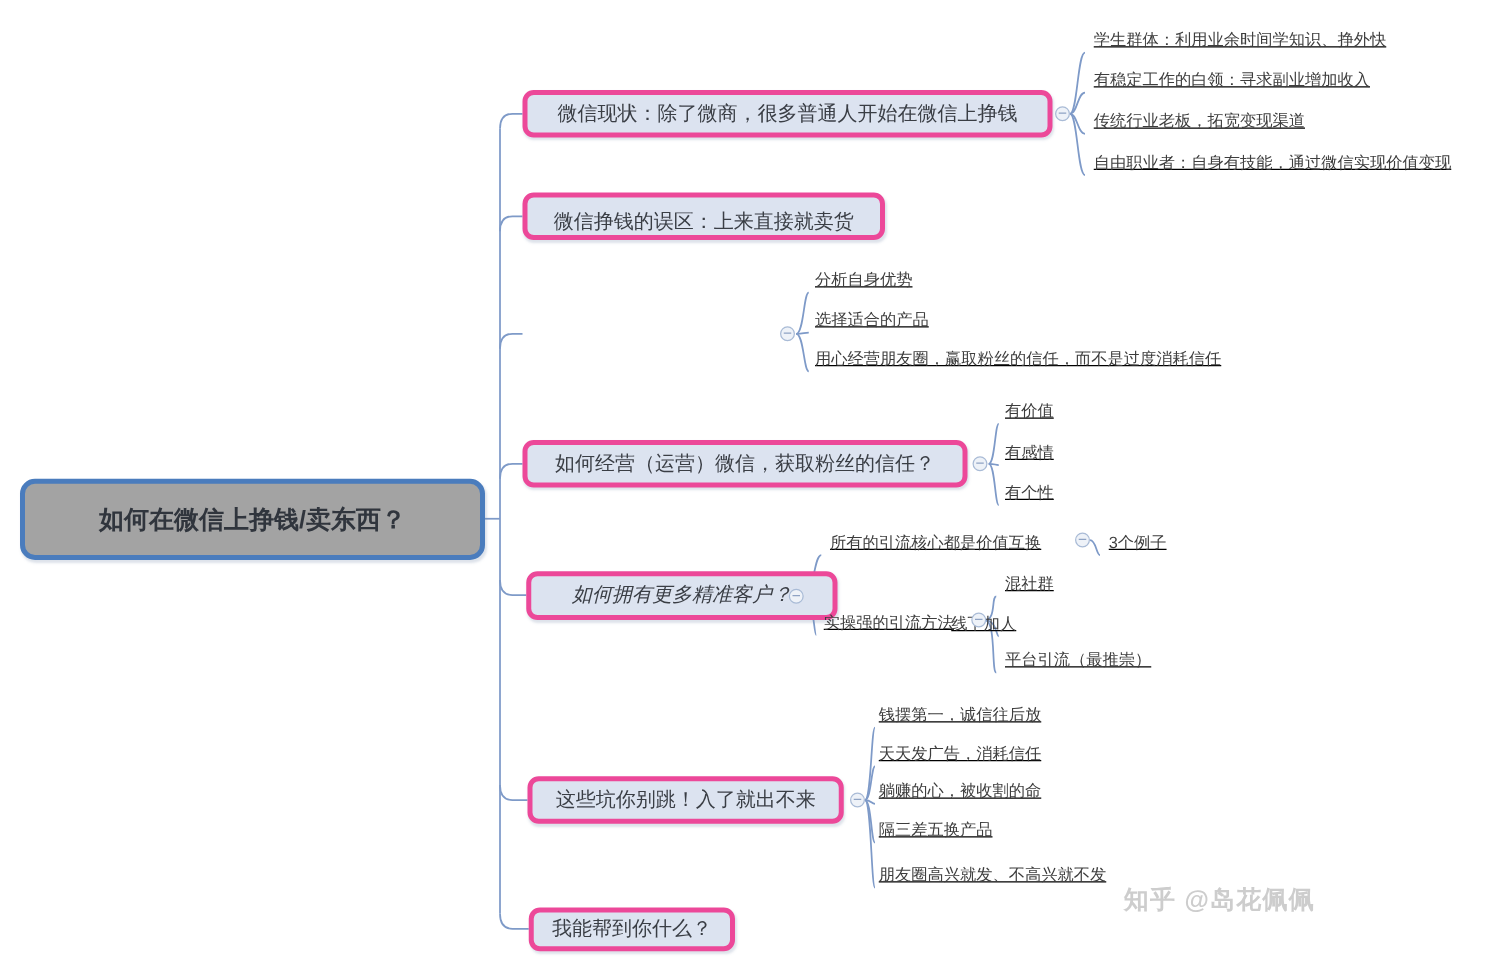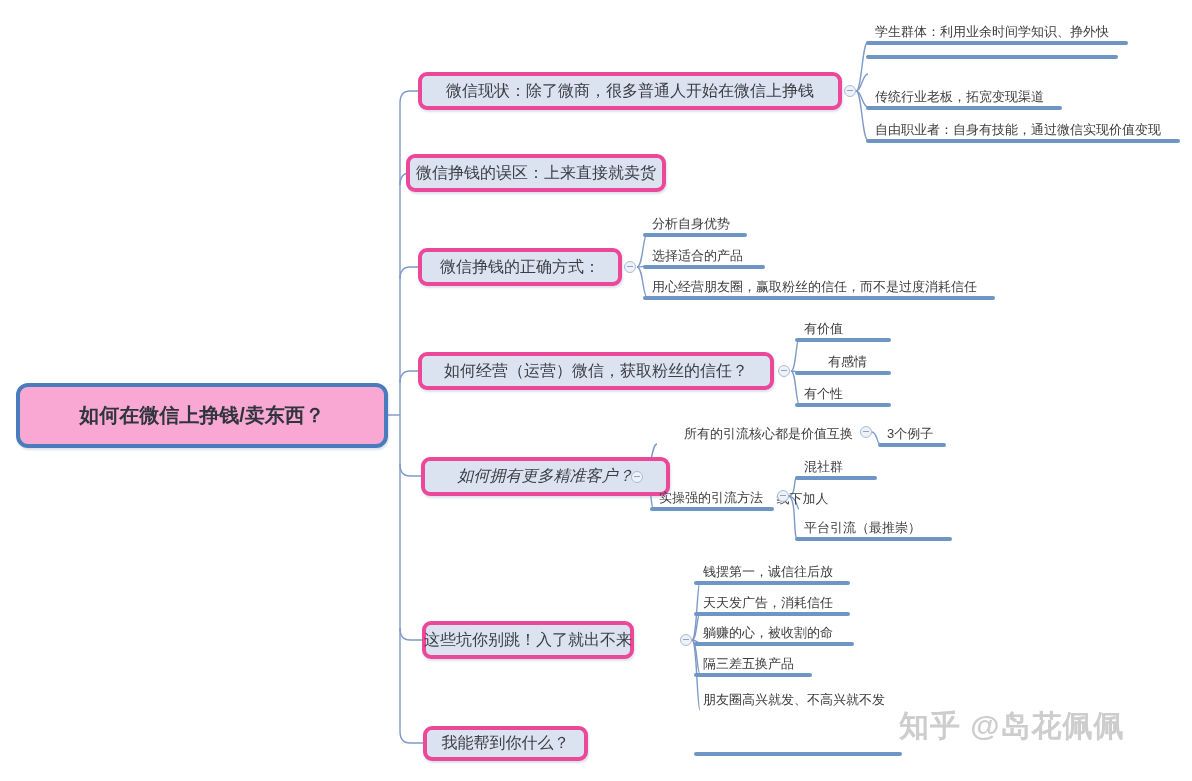--- a/index.html
+++ b/index.html
@@ -9,38 +9,38 @@
   }
   #canvas{position:absolute;inset:0;width:1192px;height:781px;}
   svg.connectors{position:absolute;left:0;top:0;pointer-events:none;}
   .node{
     position:absolute;box-sizing:border-box;display:flex;align-items:center;justify-content:center;
     background:#dce3f0;border:4px solid #ec4899;border-radius:9px;
     color:#3a3e45;font-size:16px;white-space:nowrap;cursor:default;
     box-shadow:1px 2px 2px rgba(120,140,170,0.25);
   }
   .root{
-    border:4px solid #4a7cbd;border-radius:12px;background:#f9a8d4;
+    border:4px solid #4a7cbd;border-radius:12px;background:#a3a3a3;
     font-size:20px;font-weight:bold;color:#30353d;
   }
-  .line-node{position:absolute;display:flex;flex-direction:column;}
+  .line-node{position:absolute;display:flex;text-decoration:underline;}
   .line-node .txt{
     font-size:13px;line-height:18px;height:18px;color:#3d3d3d;
     white-space:nowrap;padding-left:9px;display:block;
   }
   .line-node .bar{height:4px;border-radius:2px;background:#6e96c5;margin-top:0px;}
   .collapse{
     position:absolute;width:12px;height:12px;border-radius:50%;
     border:1px solid #a9bbd6;background:#eef2f8;box-sizing:border-box;cursor:pointer;
   }
   .collapse::after{
     content:"";position:absolute;left:2px;right:2px;top:4px;height:1px;background:#8fa3c4;
   }
   .watermark{
-    position:absolute;left:899px;top:706px;font-size:30px;font-weight:bold;
+    position:absolute;left:899px;top:706px;font-size:20px;font-weight:bold;
     color:#cdcdcd;letter-spacing:1px;white-space:nowrap;
     text-shadow:1px 1px 0 #ffffff;
   }
 </style>
 </head>
 <body>
 
 <div id="canvas">
 
   <svg class="connectors" width="1192" height="781" viewBox="0 0 1192 781">
@@ -85,44 +85,42 @@
     </g>
   </svg>
 
   <div class="node root" style="left:16px;top:383px;width:372px;height:65px;">
     <span>如何在微信上挣钱/卖东西？</span>
   </div>
 
   <div class="node" style="left:418px;top:72px;width:424px;height:38px;">
     <span>微信现状：除了微商，很多普通人开始在微信上挣钱</span>
   </div>
-  <div class="node" style="left:406px;top:154px;width:260px;height:38px;">
+  <div class="node" style="left:418px;top:154px;width:290px;height:38px;align-items:flex-end;">
     <span>微信挣钱的误区：上来直接就卖货</span>
-  </div>
-  <div class="node" style="left:418px;top:248px;width:204px;height:38px;">
-    <span>微信挣钱的正确方式：</span>
   </div>
   <div class="node" style="left:418px;top:352px;width:356px;height:38px;">
     <span>如何经营（运营）微信，获取粉丝的信任？</span>
   </div>
   <div class="node" style="left:421px;top:457px;width:249px;height:39px;font-style:italic;">
     <span>如何拥有更多精准客户？</span>
   </div>
-  <div class="node" style="left:422px;top:621px;width:212px;height:38px;">
+  <div class="node" style="left:422px;top:621px;width:253px;height:38px;">
     <span>这些坑你别跳！入了就出不来</span>
   </div>
   <div class="node" style="left:423px;top:726px;width:165px;height:35px;">
     <span>我能帮到你什么？</span>
   </div>
 
   <div class="line-node" style="left:866px;top:23px;width:262px;">
     <span class="txt">学生群体：利用业余时间学知识、挣外快</span>
     <div class="bar"></div>
   </div>
   <div class="line-node" style="left:866px;top:55px;width:252px;">
+    <span class="txt">有稳定工作的白领：寻求副业增加收入</span>
     <div class="bar"></div>
   </div>
   <div class="line-node" style="left:866px;top:88px;width:196px;">
     <span class="txt">传统行业老板，拓宽变现渠道</span>
     <div class="bar"></div>
   </div>
   <div class="line-node" style="left:866px;top:121px;width:314px;">
     <span class="txt">自由职业者：自身有技能，通过微信实现价值变现</span>
     <div class="bar"></div>
   </div>

